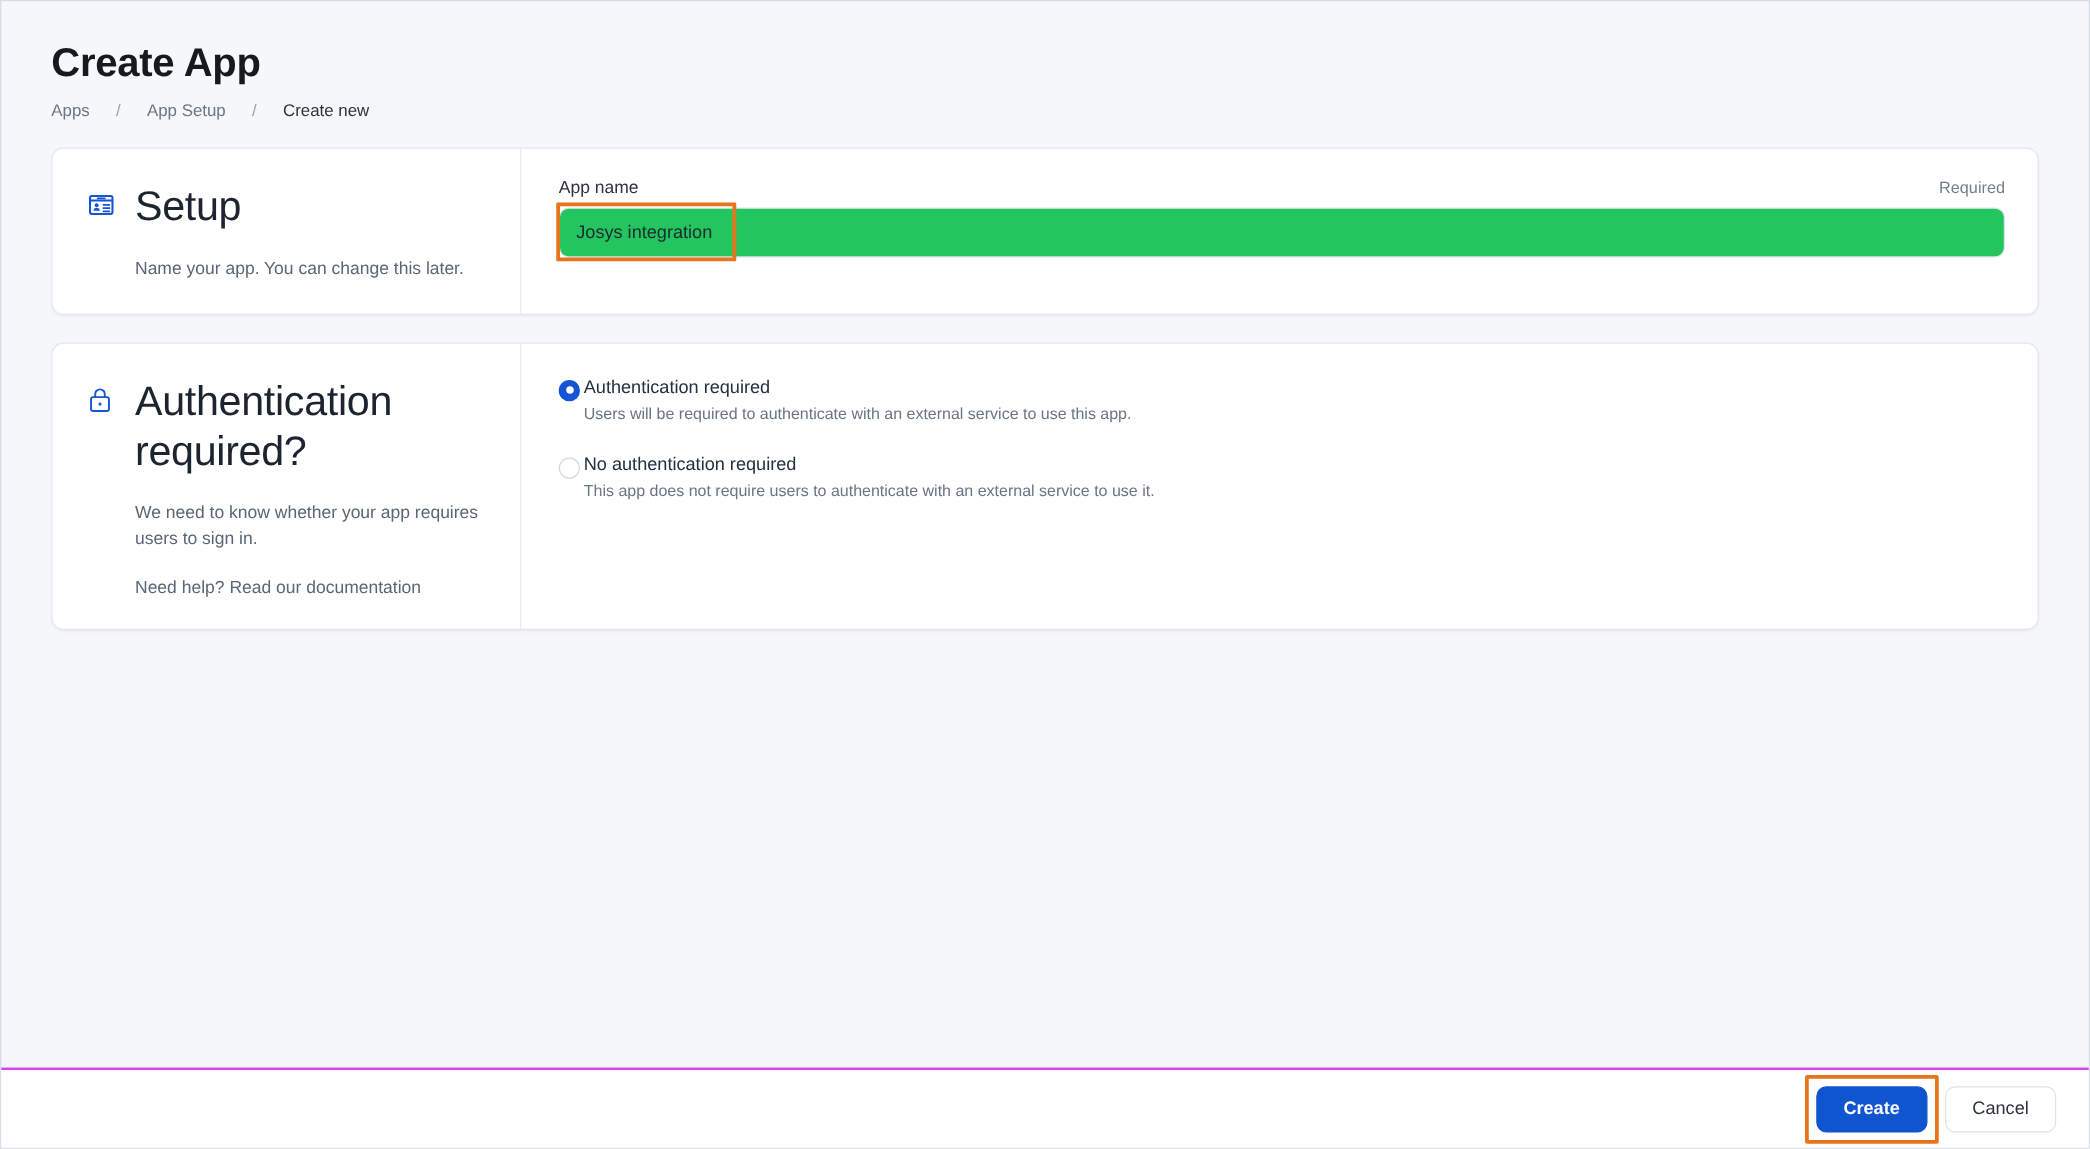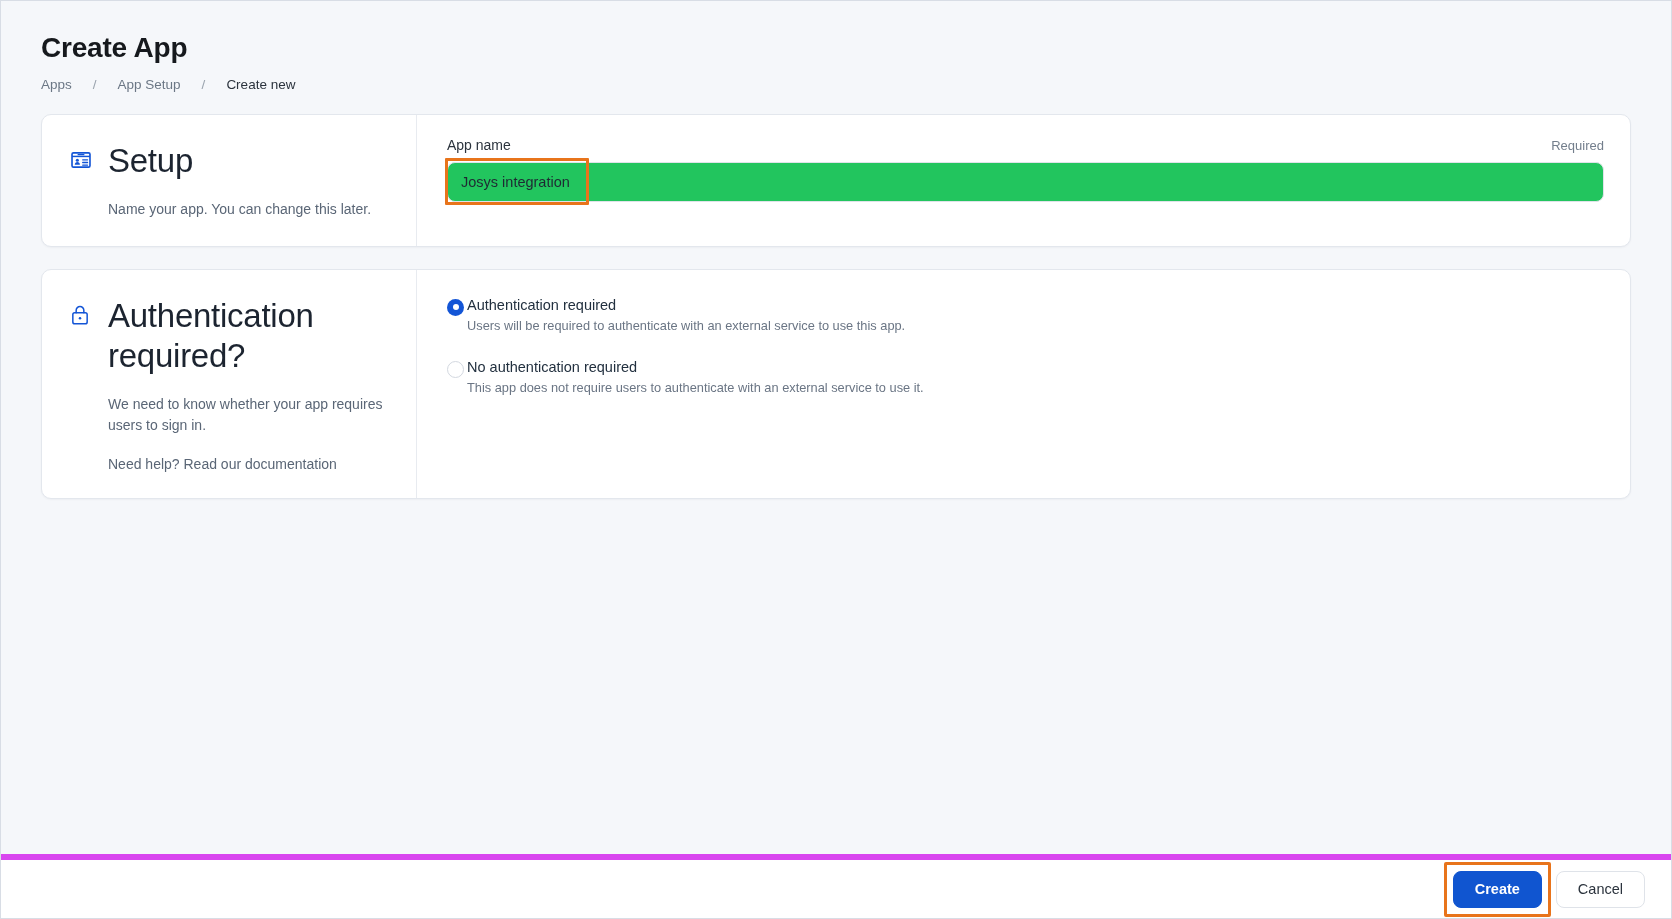--- a/index.html
+++ b/index.html
@@ -28,21 +28,21 @@
 
   
   .page-scroll {
     flex: 1 1 auto;
     position: relative;
     overflow: hidden;
     padding: 30px 40px 0 40px;
   }
 
   .page-title {
-    font-size: 28px;
+    font-size: 32px;
     font-weight: bold;
     letter-spacing: -0.2px;
     color: #16191d;
     line-height: 1.2;
   }
 
   .breadcrumb {
     margin-top: 12px;
     font-size: 13.5px;
     color: #6b7785;
@@ -208,21 +208,21 @@
     font-size: 12.8px;
     color: #6a7584;
     line-height: 1.35;
   }
 
   
   .footer-bar {
     flex: 0 0 auto;
     height: 64px;
     background: #ffffff;
-    border-top: 6px solid #d946ef;
+    border-top: 2px solid #d946ef;
     display: flex;
     align-items: center;
     justify-content: flex-end;
     padding: 0 26px;
     gap: 14px;
     position: relative;
   }
 
   .btn {
     font-family: "Liberation Sans", sans-serif;

